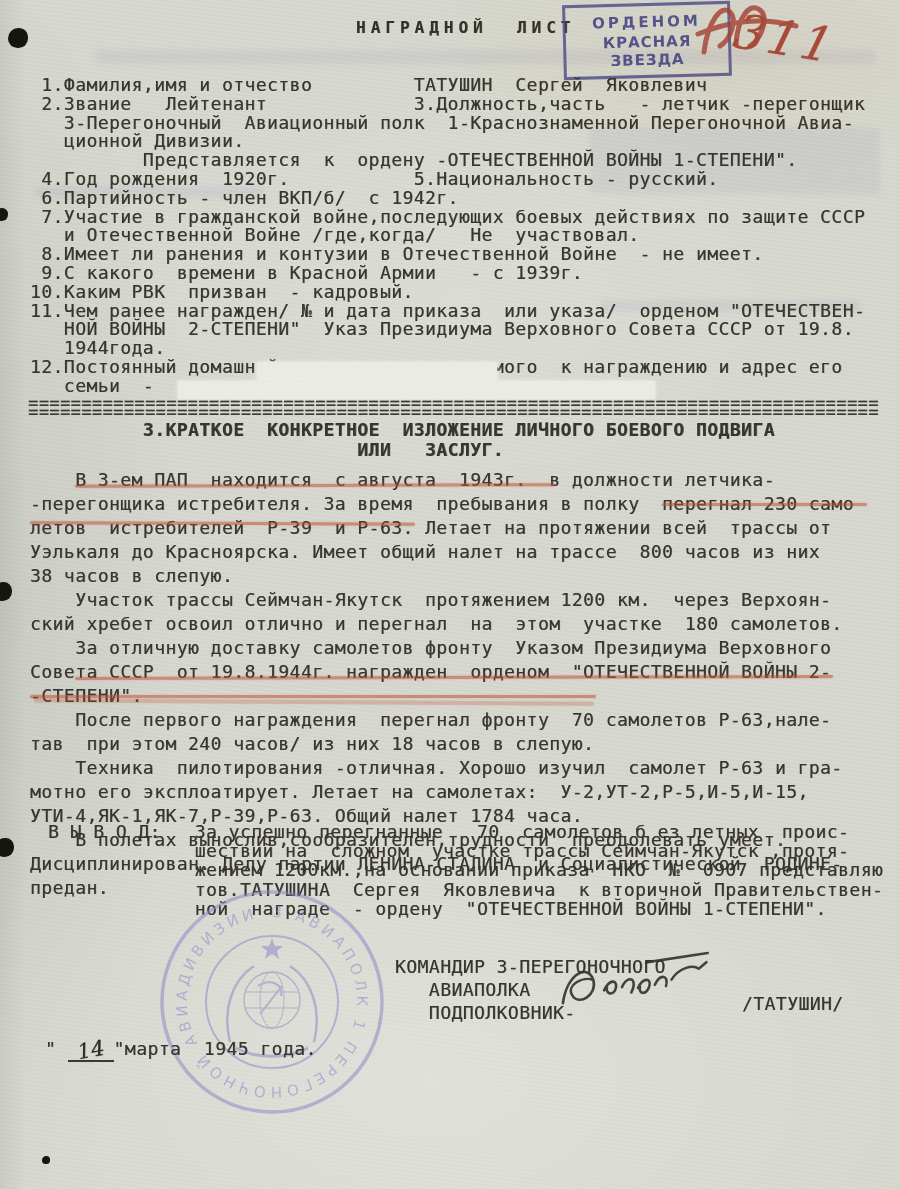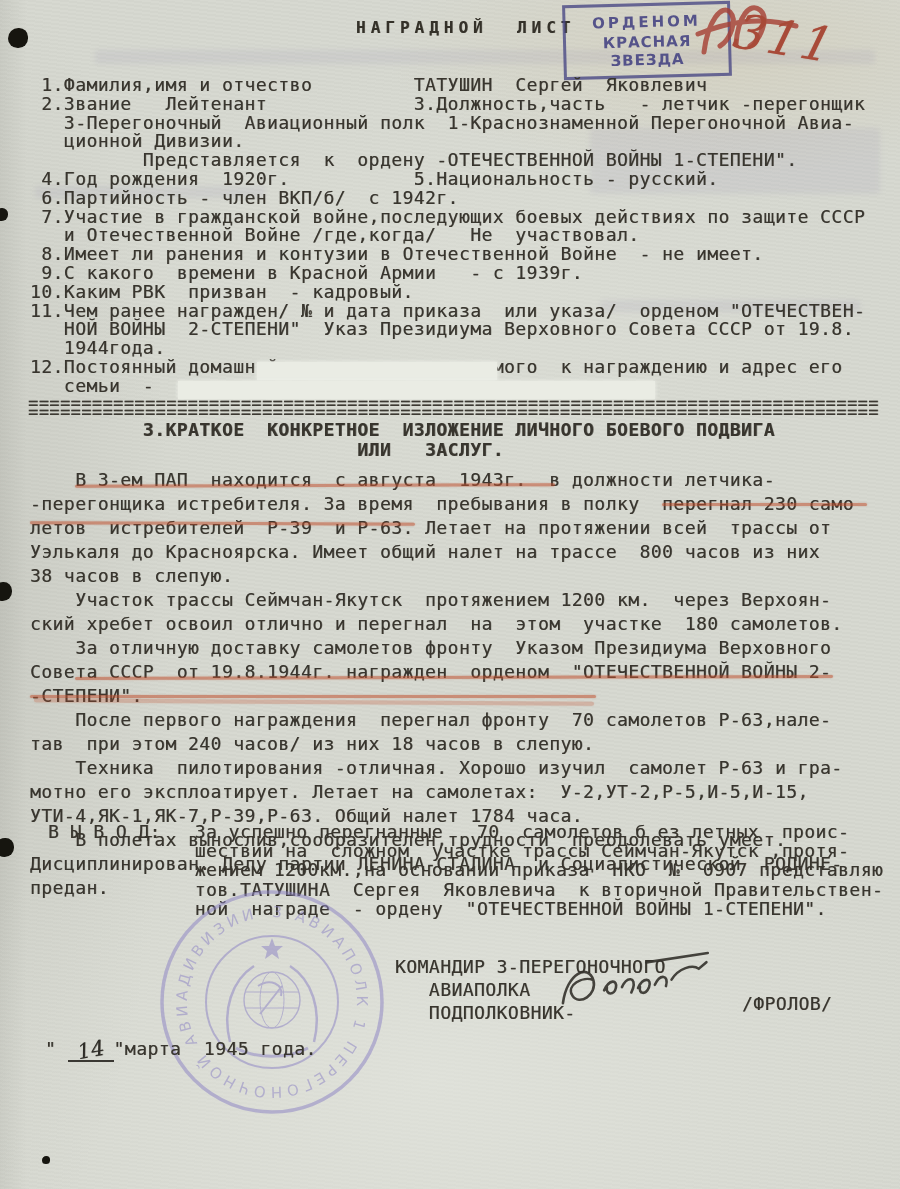--- a/index.html
+++ b/index.html
@@ -165,21 +165,21 @@
   <g fill="none" stroke="#34322c" stroke-width="2.6" stroke-linecap="round" opacity=".9">
     <path d="M14,48 C20,18 42,10 46,27 C49,42 30,52 24,41 C18,30 36,22 46,27"></path>
     <path d="M56,38 C62,27 70,28 68,36 C66,44 57,43 59,35"></path>
     <path d="M74,36 C80,25 89,27 85,38 L83,42"></path>
     <path d="M90,38 C96,27 105,29 101,38 C97,46 90,44 92,37"></path>
     <path d="M107,36 C113,25 122,27 118,38"></path>
     <path d="M124,32 C132,21 146,18 152,23 L160,17"></path>
     <path d="M100,13 L162,8"></path>
   </g>
 </svg>
-<pre class="typed signame">/ФРОЛОВ/</pre>
+<pre class="typed signame">/ТАТУШИН/</pre>
 
 <div class="typed dateline"><span>" </span><span class="daywrap"><span class="day">14</span></span><span>"марта  1945 года.</span></div>
 
 <div class="hole" style="left:8px;top:28px;width:20px;height:20px;"></div>
 <div class="hole" style="left:-5px;top:208px;width:13px;height:13px;"></div>
 <div class="hole" style="left:-7px;top:582px;width:19px;height:19px;"></div>
 <div class="hole" style="left:-5px;top:838px;width:19px;height:19px;"></div>
 <div class="hole" style="left:42px;top:1156px;width:8px;height:8px;"></div>
 
 </body></html>

